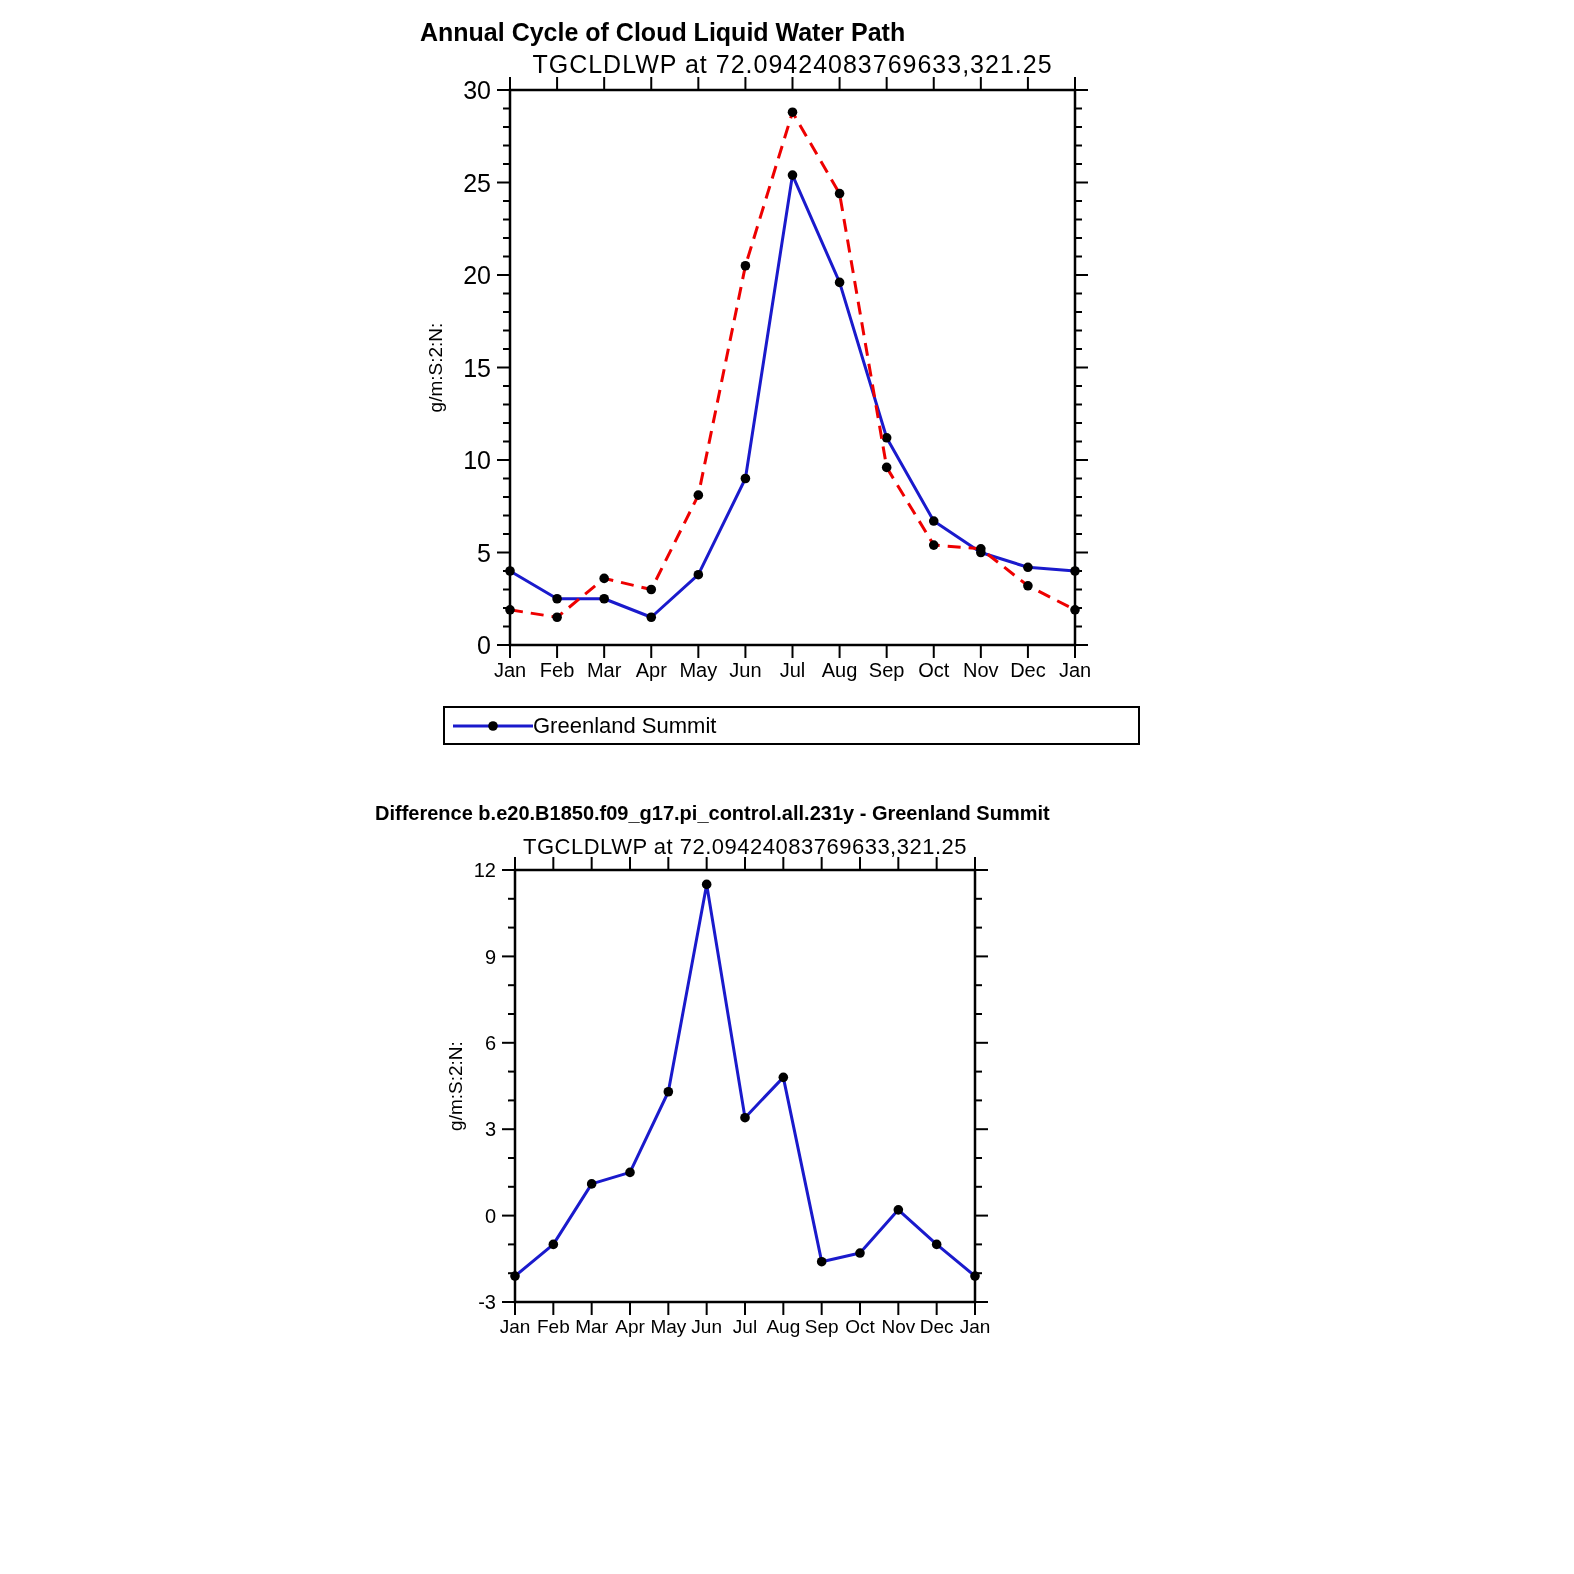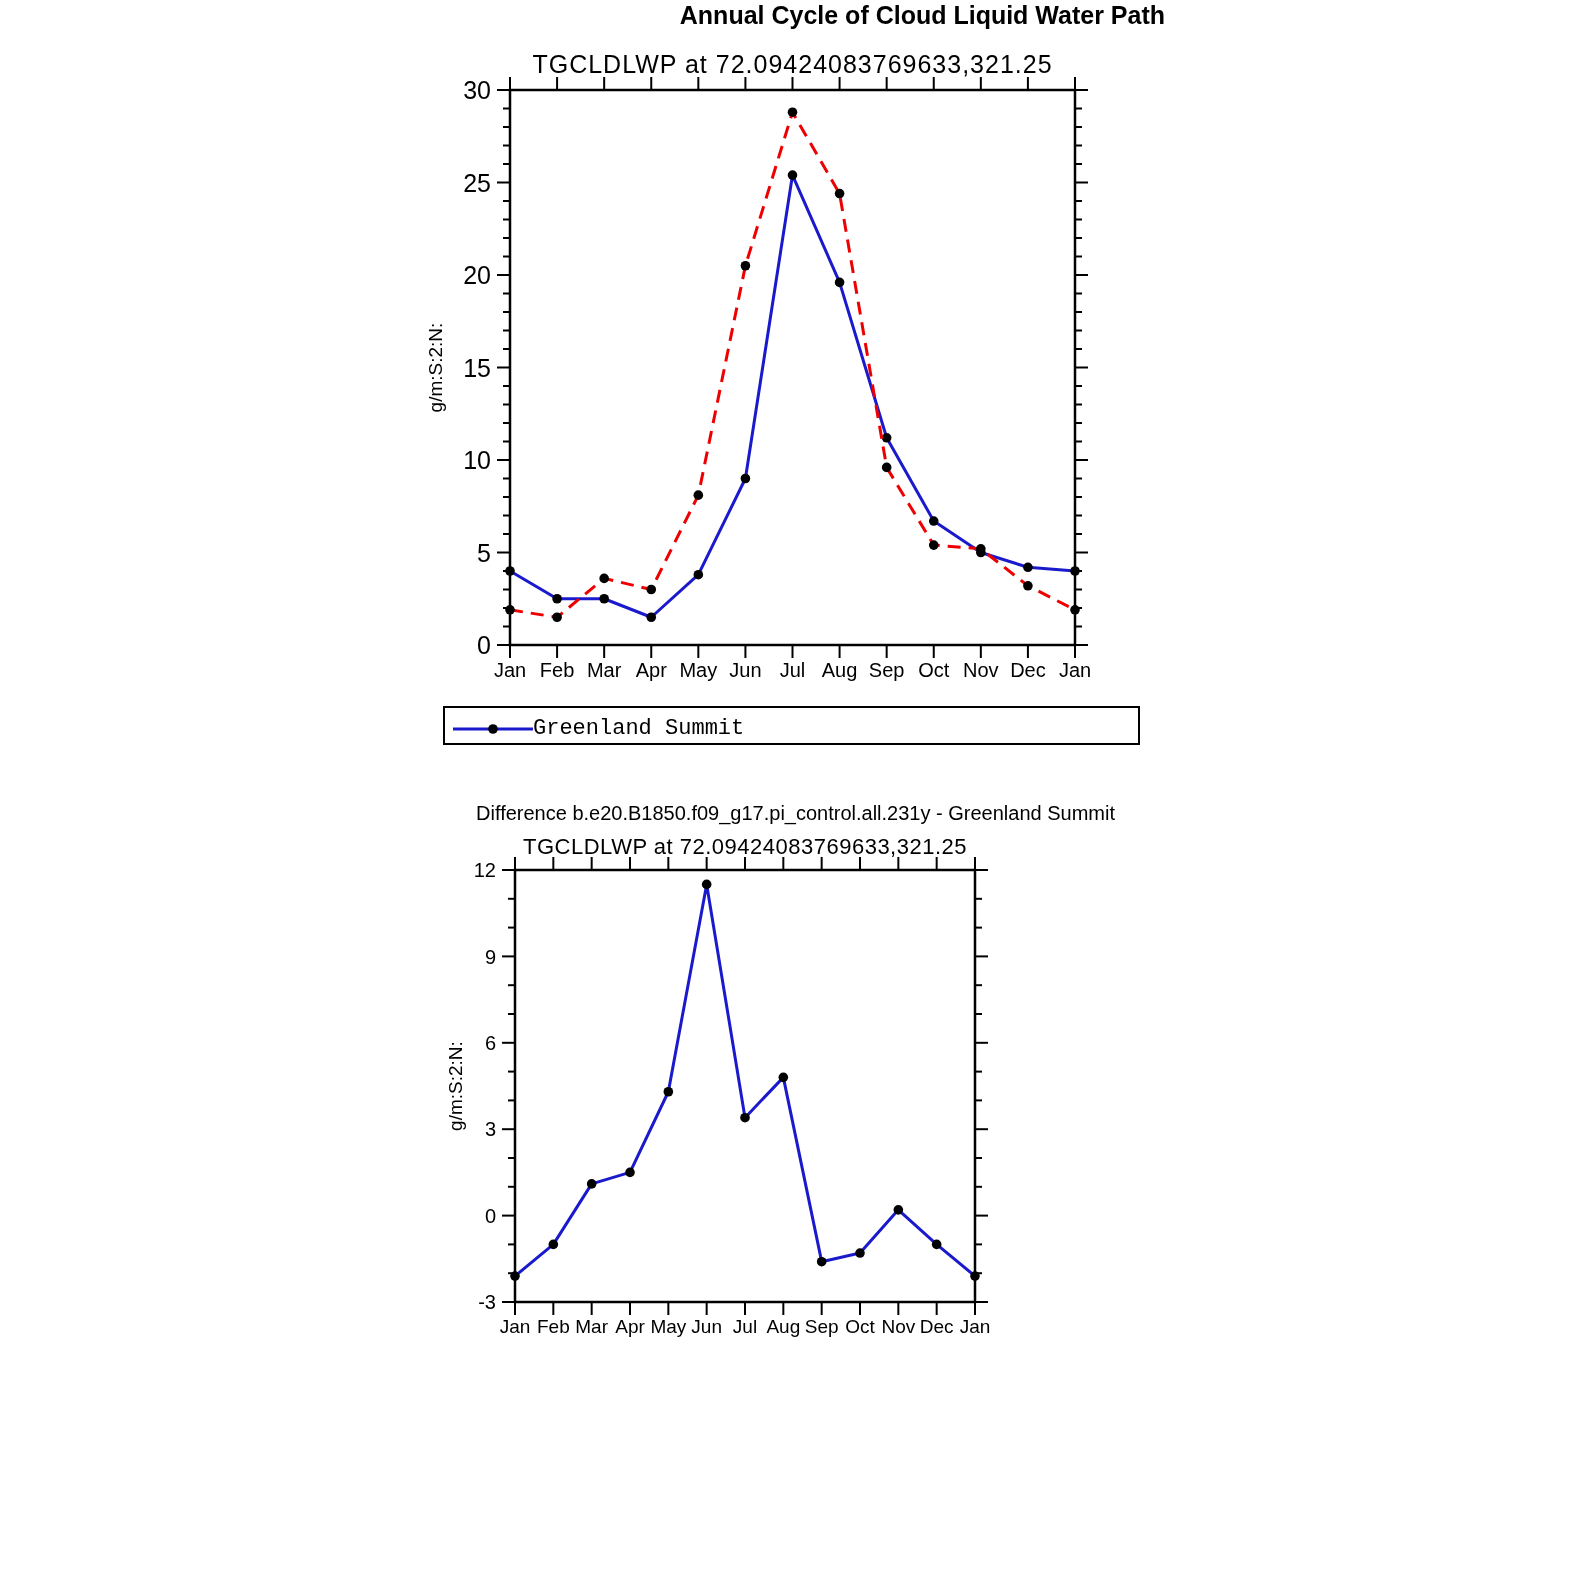--- a/index.html
+++ b/index.html
@@ -1,30 +1,30 @@
 <!DOCTYPE html>
 <html><head>
 <meta charset="utf-8">
 <style>
   html,body{margin:0;padding:0;background:#ffffff;}
   .page{position:relative;width:1574px;height:1574px;background:#ffffff;
         font-family:"Liberation Sans",sans-serif;color:#000;overflow:hidden;}
-  .chart-title-1{position:absolute;left:420px;top:1px;width:745px;text-align:right;
+  .chart-title-1{position:absolute;left:420px;top:18px;width:745px;text-align:left;
         font-size:25px;font-weight:bold;}
   .chart-subtitle-1{position:absolute;left:420px;top:50px;width:745px;text-align:center;
         font-size:25px;letter-spacing:1px;}
-  .chart-title-2{position:absolute;left:375px;top:802px;width:740px;text-align:right;
-        font-size:20px;font-weight:normal;}
+  .chart-title-2{position:absolute;left:375px;top:802px;width:740px;text-align:left;
+        font-size:20px;font-weight:bold;}
   .chart-subtitle-2{position:absolute;left:375px;top:834px;width:740px;text-align:center;
         font-size:22px;letter-spacing:0.5px;}
   .svg1{position:absolute;left:420px;top:42px;}
   .svg2{position:absolute;left:350px;top:798px;}
   .legend{position:absolute;left:443px;top:706px;width:697px;box-sizing:border-box;
         border:2px solid #000;background:#fff;padding:2px 0 2px 8px;}
-  .legend-row{display:flex;align-items:flex-end;height:31px;font-family:Liberation Mono, monospace;}
+  .legend-row{display:flex;align-items:center;height:31px;}
   .legend-row .legend-label{font-size:22px;white-space:nowrap;}
   .legend-swatch{flex:0 0 auto;}
 </style>
 </head>
 <body>
 
 <div class="page">
 
   <div class="chart-title-1">Annual Cycle of Cloud Liquid Water Path</div>
   <div class="chart-subtitle-1">TGCLDLWP at 72.09424083769633,321.25</div>

